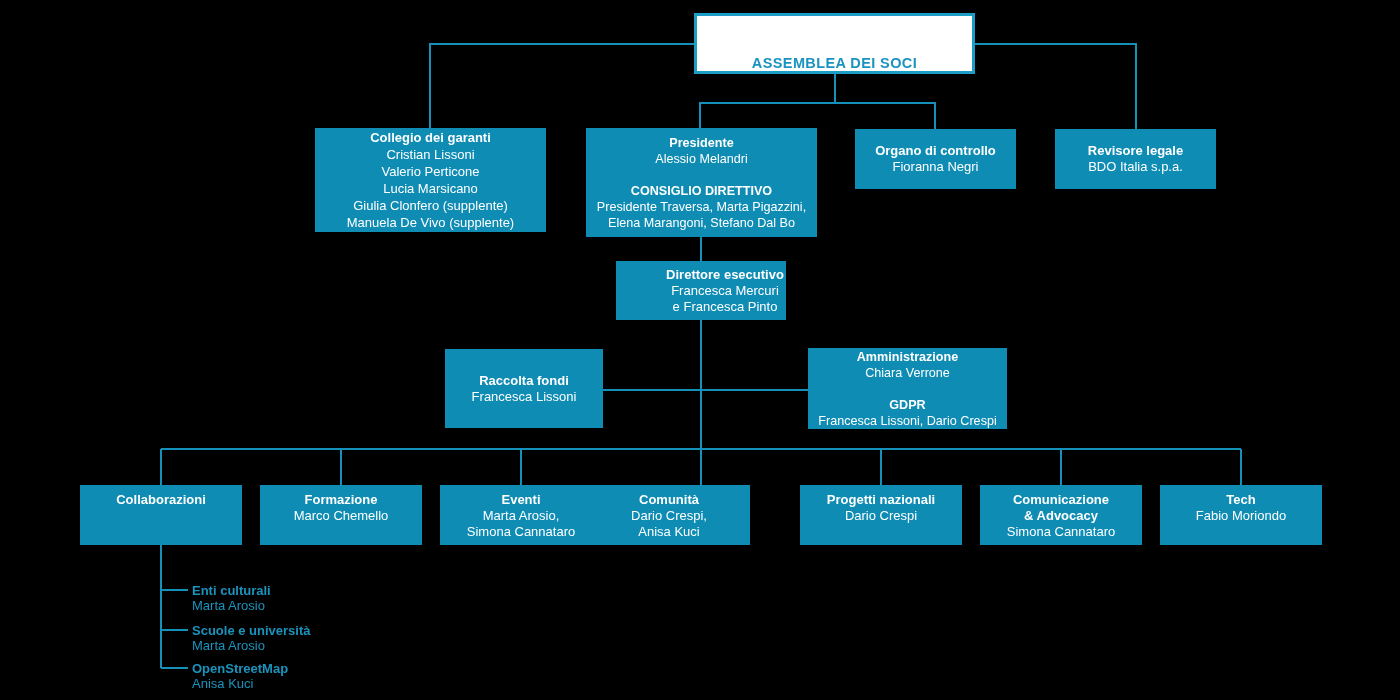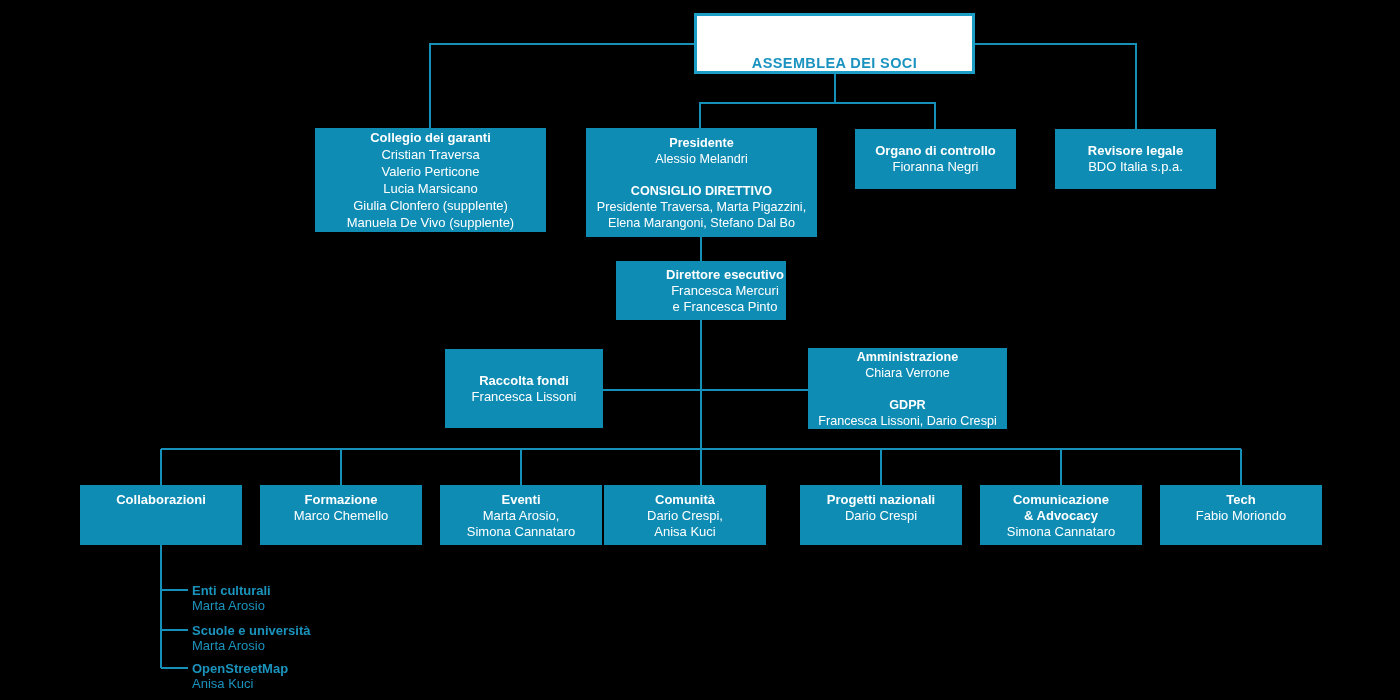--- a/index.html
+++ b/index.html
@@ -62,21 +62,21 @@
   .box-amministrazione{ left: 808px;  top: 348px; width: 199px; height: 81px; font-size: 12.6px; }
 
   .bottom-box {
     top: 485px; width: 162px; height: 60px;
     justify-content: flex-start;
     padding-top: 7px;
   }
   .box-collaborazioni { left: 80px; }
   .box-formazione     { left: 260px; }
   .box-eventi         { left: 440px; }
-  .box-comunita       { left: 604px; }
+  .box-comunita       { left: 588px; }
   .box-progetti       { left: 800px; }
   .box-comunicazione  { left: 980px; }
   .box-tech           { left: 1160px; }
 
   .subitem {
     position: absolute;
     left: 192px;
     color: var(--subitem-text);
     font-size: 13px;
     line-height: 15px;
@@ -113,21 +113,21 @@
     <path d="M161 630 H188"></path>
     <path d="M161 668 H188"></path>
   </svg>
 
   <div class="root-box">
     <span>ASSEMBLEA DEI SOCI</span>
   </div>
 
   <div class="box box-collegio">
     <div class="title">Collegio dei garanti</div>
-    <div>Cristian Traversa</div>
+    <div>Cristian Lissoni</div>
     <div>Valerio Perticone</div>
     <div>Lucia Marsicano</div>
     <div>Giulia Clonfero (supplente)</div>
     <div>Manuela De Vivo (supplente)</div>
   </div>
 
   <div class="box box-presidente">
     <div class="title">Presidente</div>
     <div>Alessio Melandri</div>
     <div class="spacer"></div>

